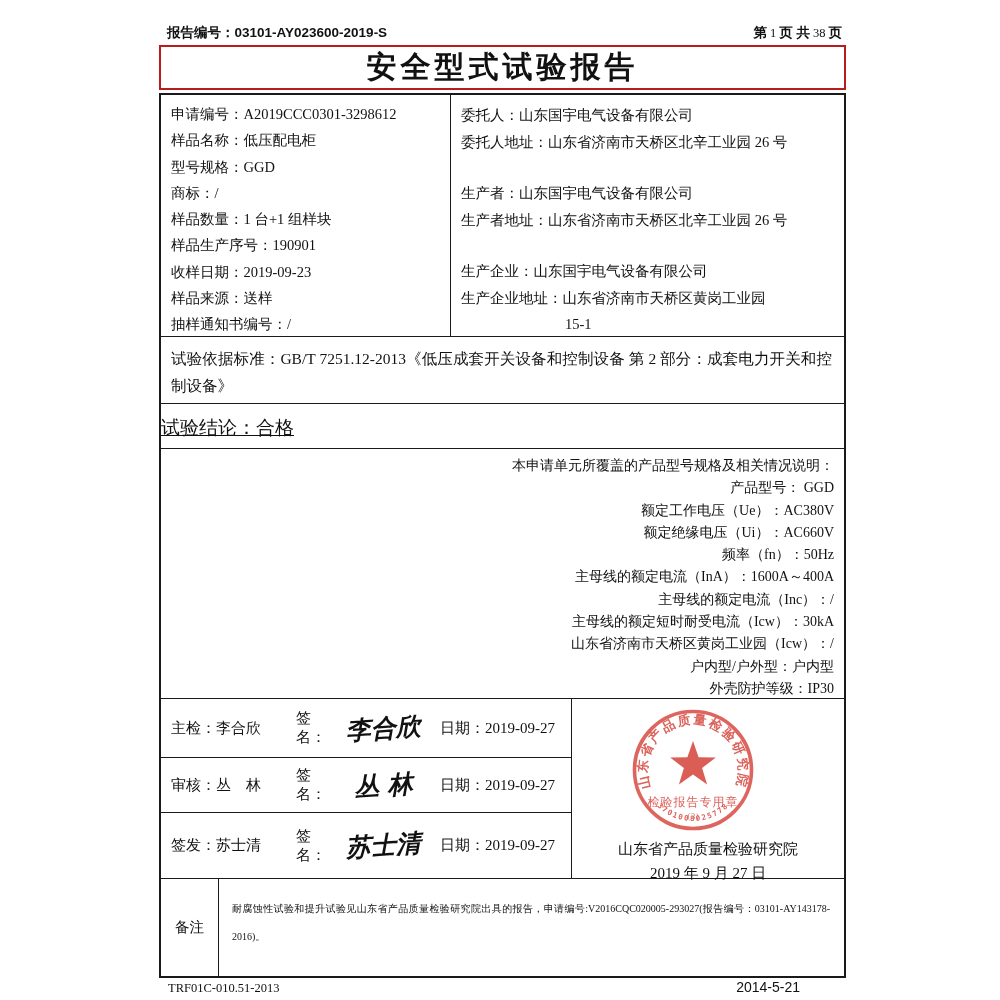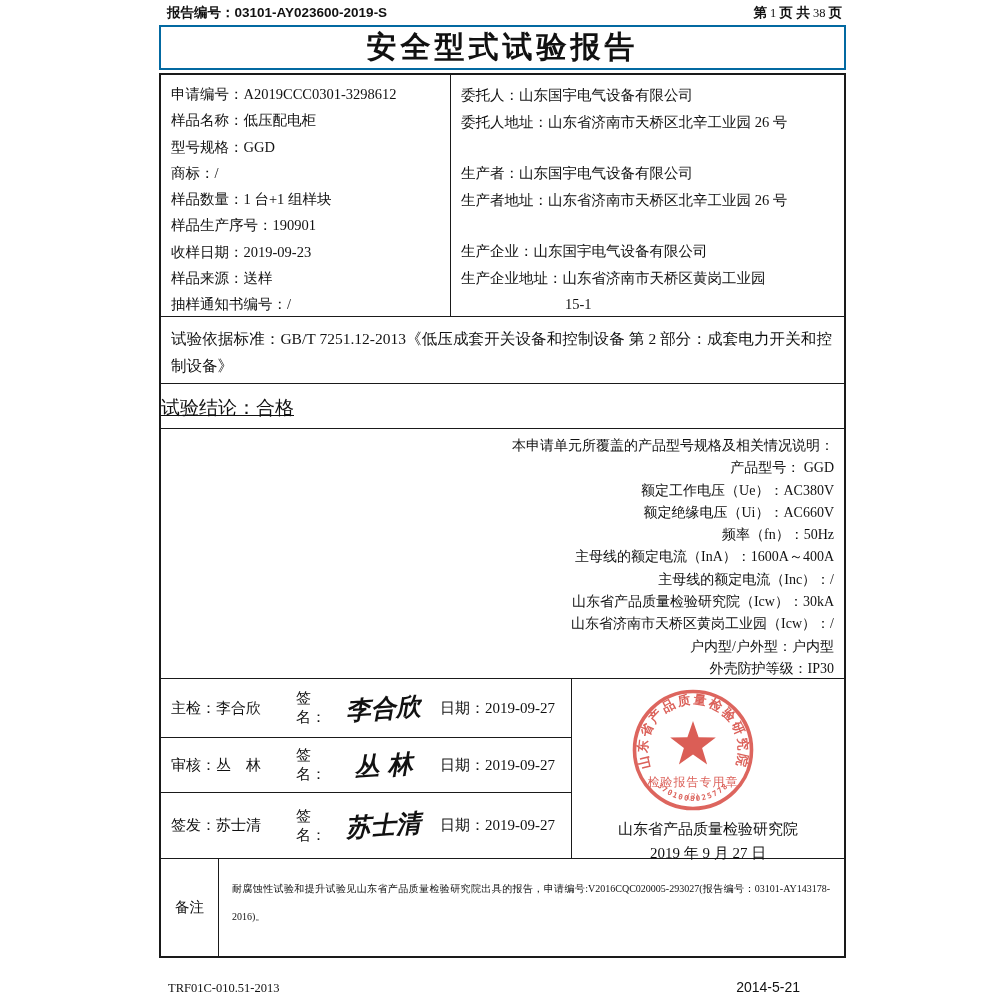--- a/index.html
+++ b/index.html
@@ -1,24 +1,24 @@
 <!DOCTYPE html>
 <html><head>
 <meta charset="utf-8">
 <style>
   html,body{margin:0;padding:0;}
   .page{position:relative;width:1000px;height:1000px;background:#ffffff;
         font-family:"Liberation Serif","DejaVu Serif",serif;color:#111;}
   .doc{position:absolute;left:159px;top:4px;width:687px;box-sizing:border-box;}
   .doc-header{display:flex;justify-content:space-between;align-items:baseline;
         padding:0 4px 3px 8px;font-family:"Liberation Sans","DejaVu Sans",sans-serif;
-        font-weight:bold;font-size:13.5px;}
+        font-weight:bold;font-size:13.5px;margin-top:20px;}
   .hdr-val{font-weight:bold;}
   .pg-num{font-family:"Liberation Serif",serif;font-weight:normal;font-size:12.5px;padding:0 3px;}
-  .title-box{border:2px solid #0369a1;height:41px;display:flex;align-items:center;
+  .title-box{border:2px solid #b91c1c;height:41px;display:flex;align-items:center;
         justify-content:center;font-size:30px;font-weight:bold;letter-spacing:4px;font-family:Liberation Mono, monospace;}
   .main-table{border:2px solid #1a1a1a;margin-top:3px;box-sizing:border-box;}
   .row1{display:flex;height:241px;}
   .cell-left{width:290px;border-right:1.5px solid #1a1a1a;padding:6px 6px 0 10px;
         font-size:14.5px;box-sizing:border-box;}
   .cell-left .line{line-height:26.3px;white-space:nowrap;}
   .cell-right{flex:1;padding:7px 6px 0 10px;font-size:14.5px;box-sizing:border-box;}
   .cell-right .line{line-height:26.5px;white-space:nowrap;}
   .cell-right .line.spacer{height:25px;}
   .cell-right .line.indent{padding-left:104px;}
@@ -100,21 +100,21 @@
       <div class="row3 rowline">试验结论：合格</div>
 
       <div class="row4 rowline">
           <div class="line">本申请单元所覆盖的产品型号规格及相关情况说明：</div>
           <div class="line">产品型号：  GGD</div>
           <div class="line">额定工作电压（Ue）：AC380V</div>
           <div class="line">额定绝缘电压（Ui）：AC660V</div>
           <div class="line">频率（fn）：50Hz</div>
           <div class="line">主母线的额定电流（InA）：1600A～400A</div>
           <div class="line">主母线的额定电流（Inc）：/</div>
-          <div class="line">山东省产品质量检验研究院（Icw）：30kA</div>
+          <div class="line">主母线的额定短时耐受电流（Icw）：30kA</div>
           <div class="line">山东省济南市天桥区黄岗工业园（Icw）：/</div>
           <div class="line">户内型/户外型：户内型</div>
           <div class="line">外壳防护等级：IP30</div>
         </div>
 
       <div class="sig-block rowline">
         <div class="sig-left">
           <div class="sig-row sig-row-1">
             <span class="sig-rolename"><span>主检：</span><span>李合欣</span></span>
             <span class="sig-signlabel">签名：</span>

